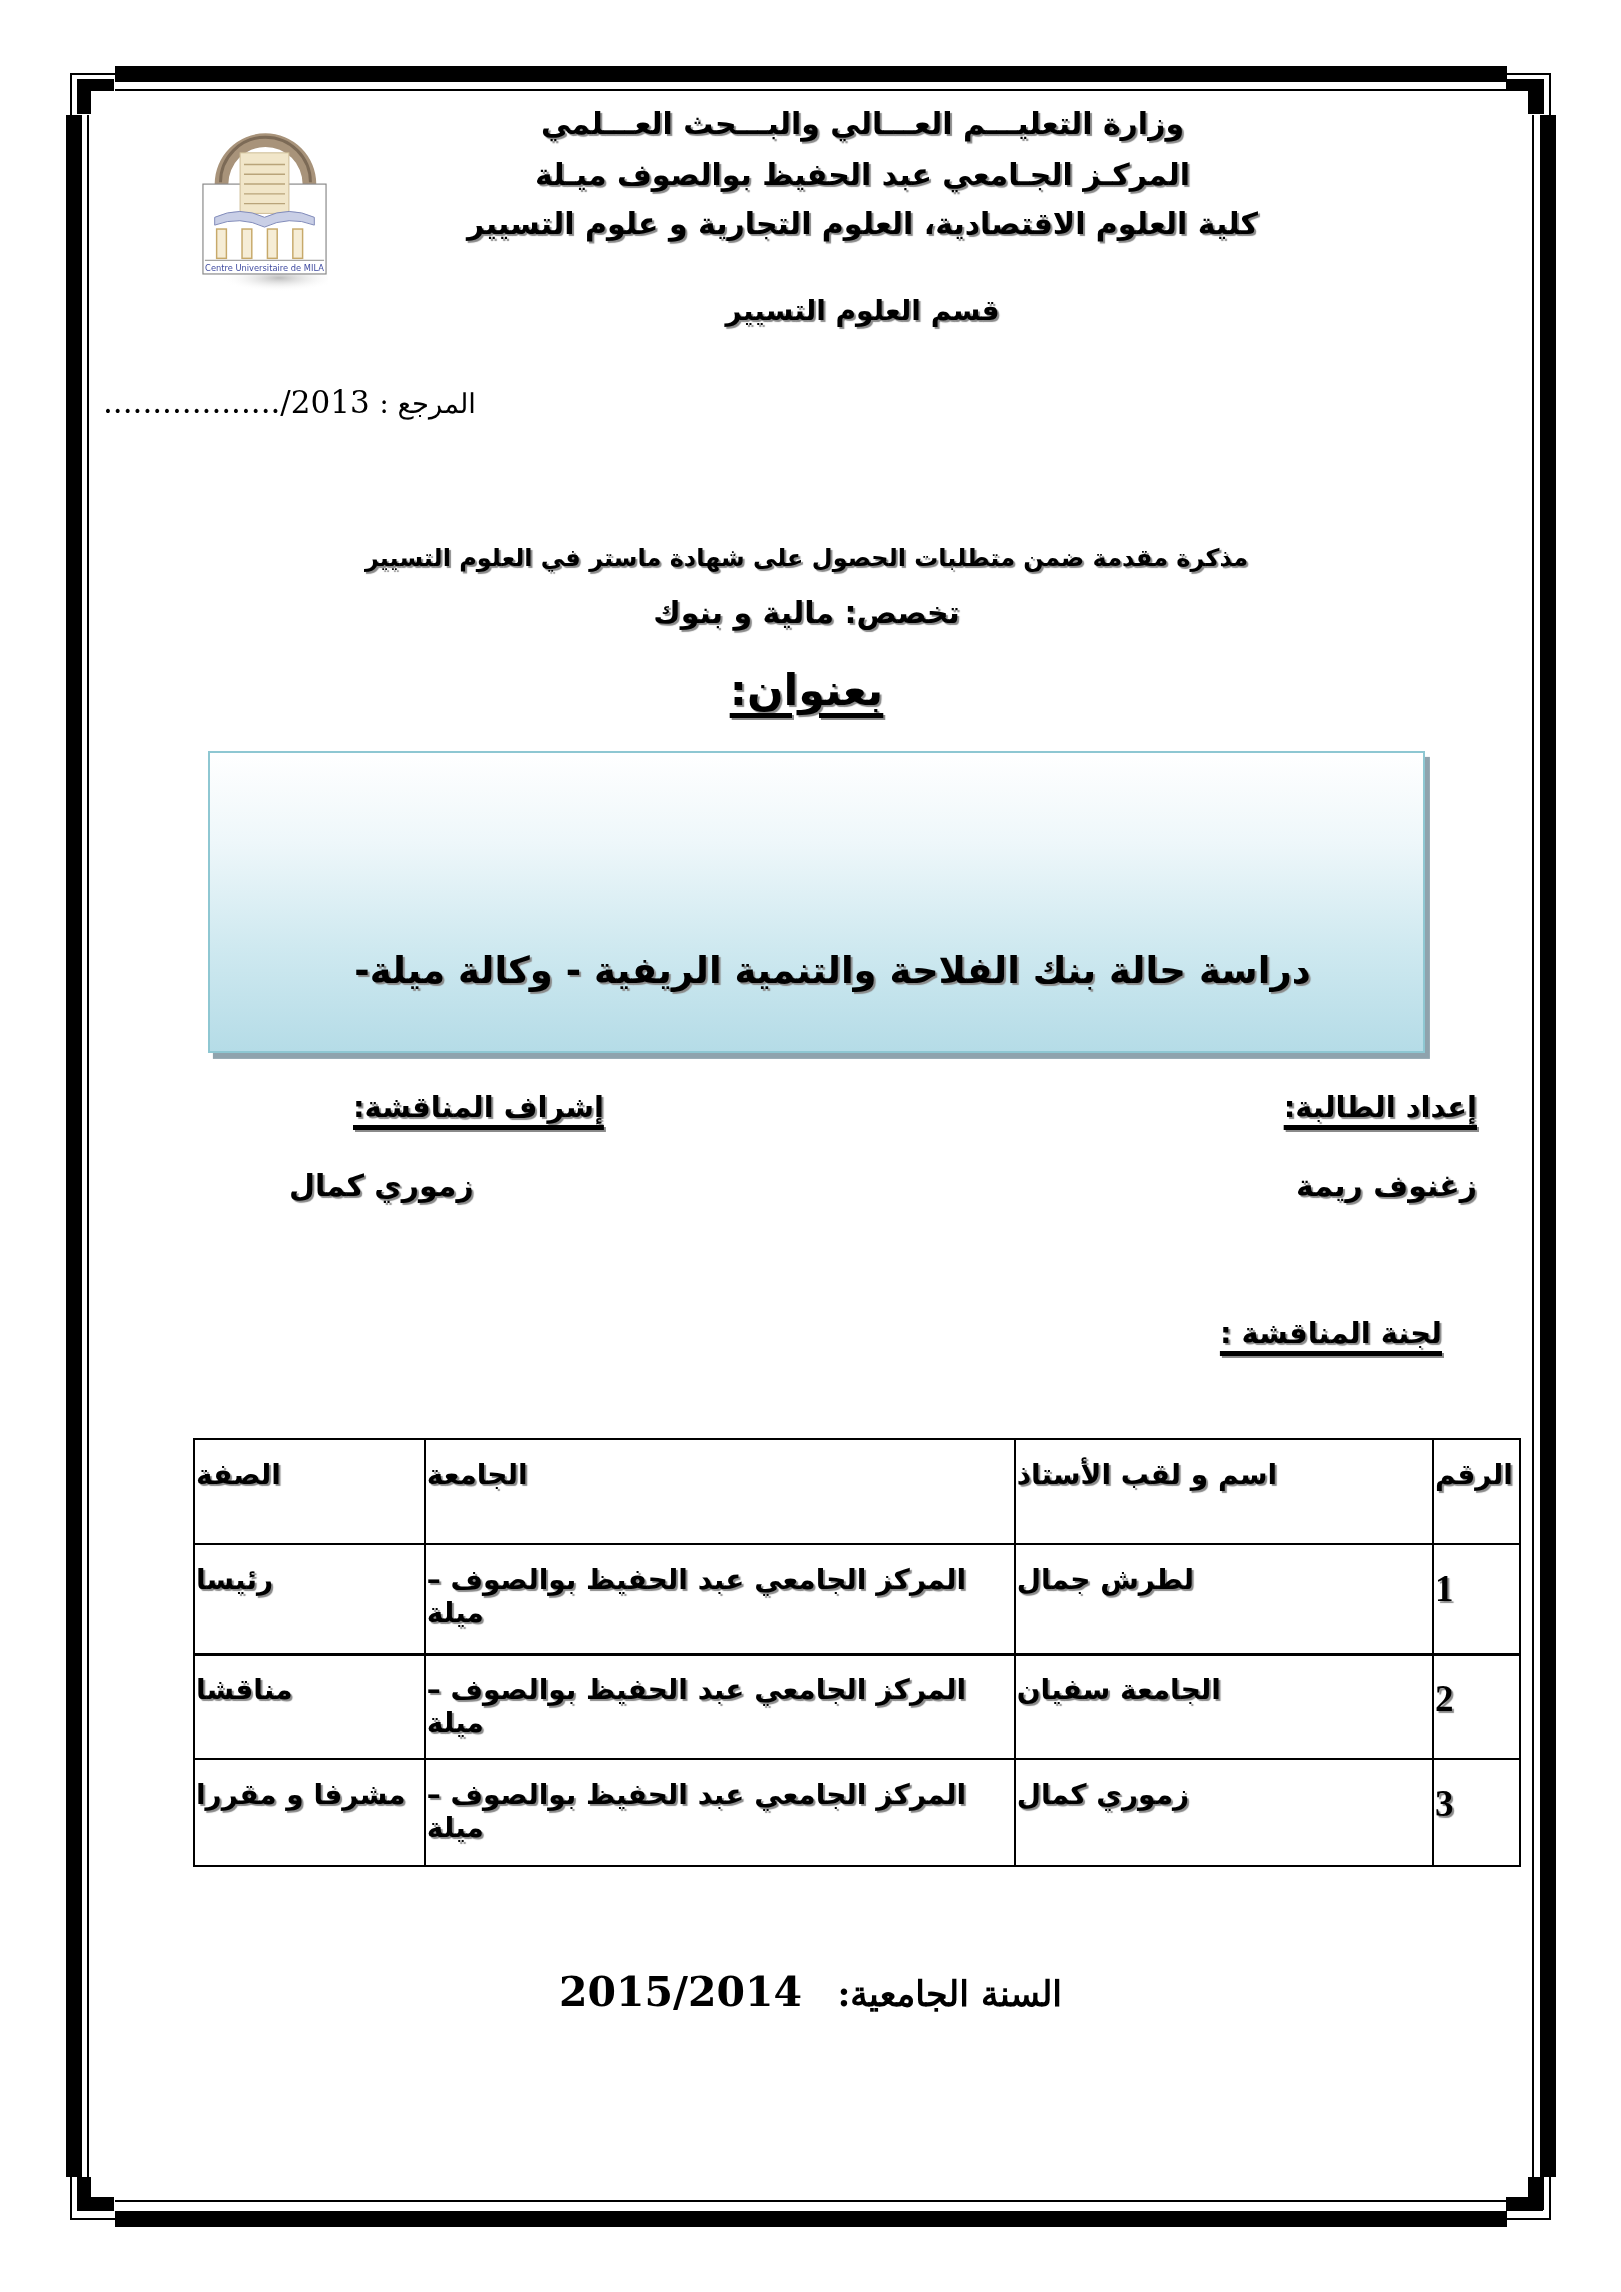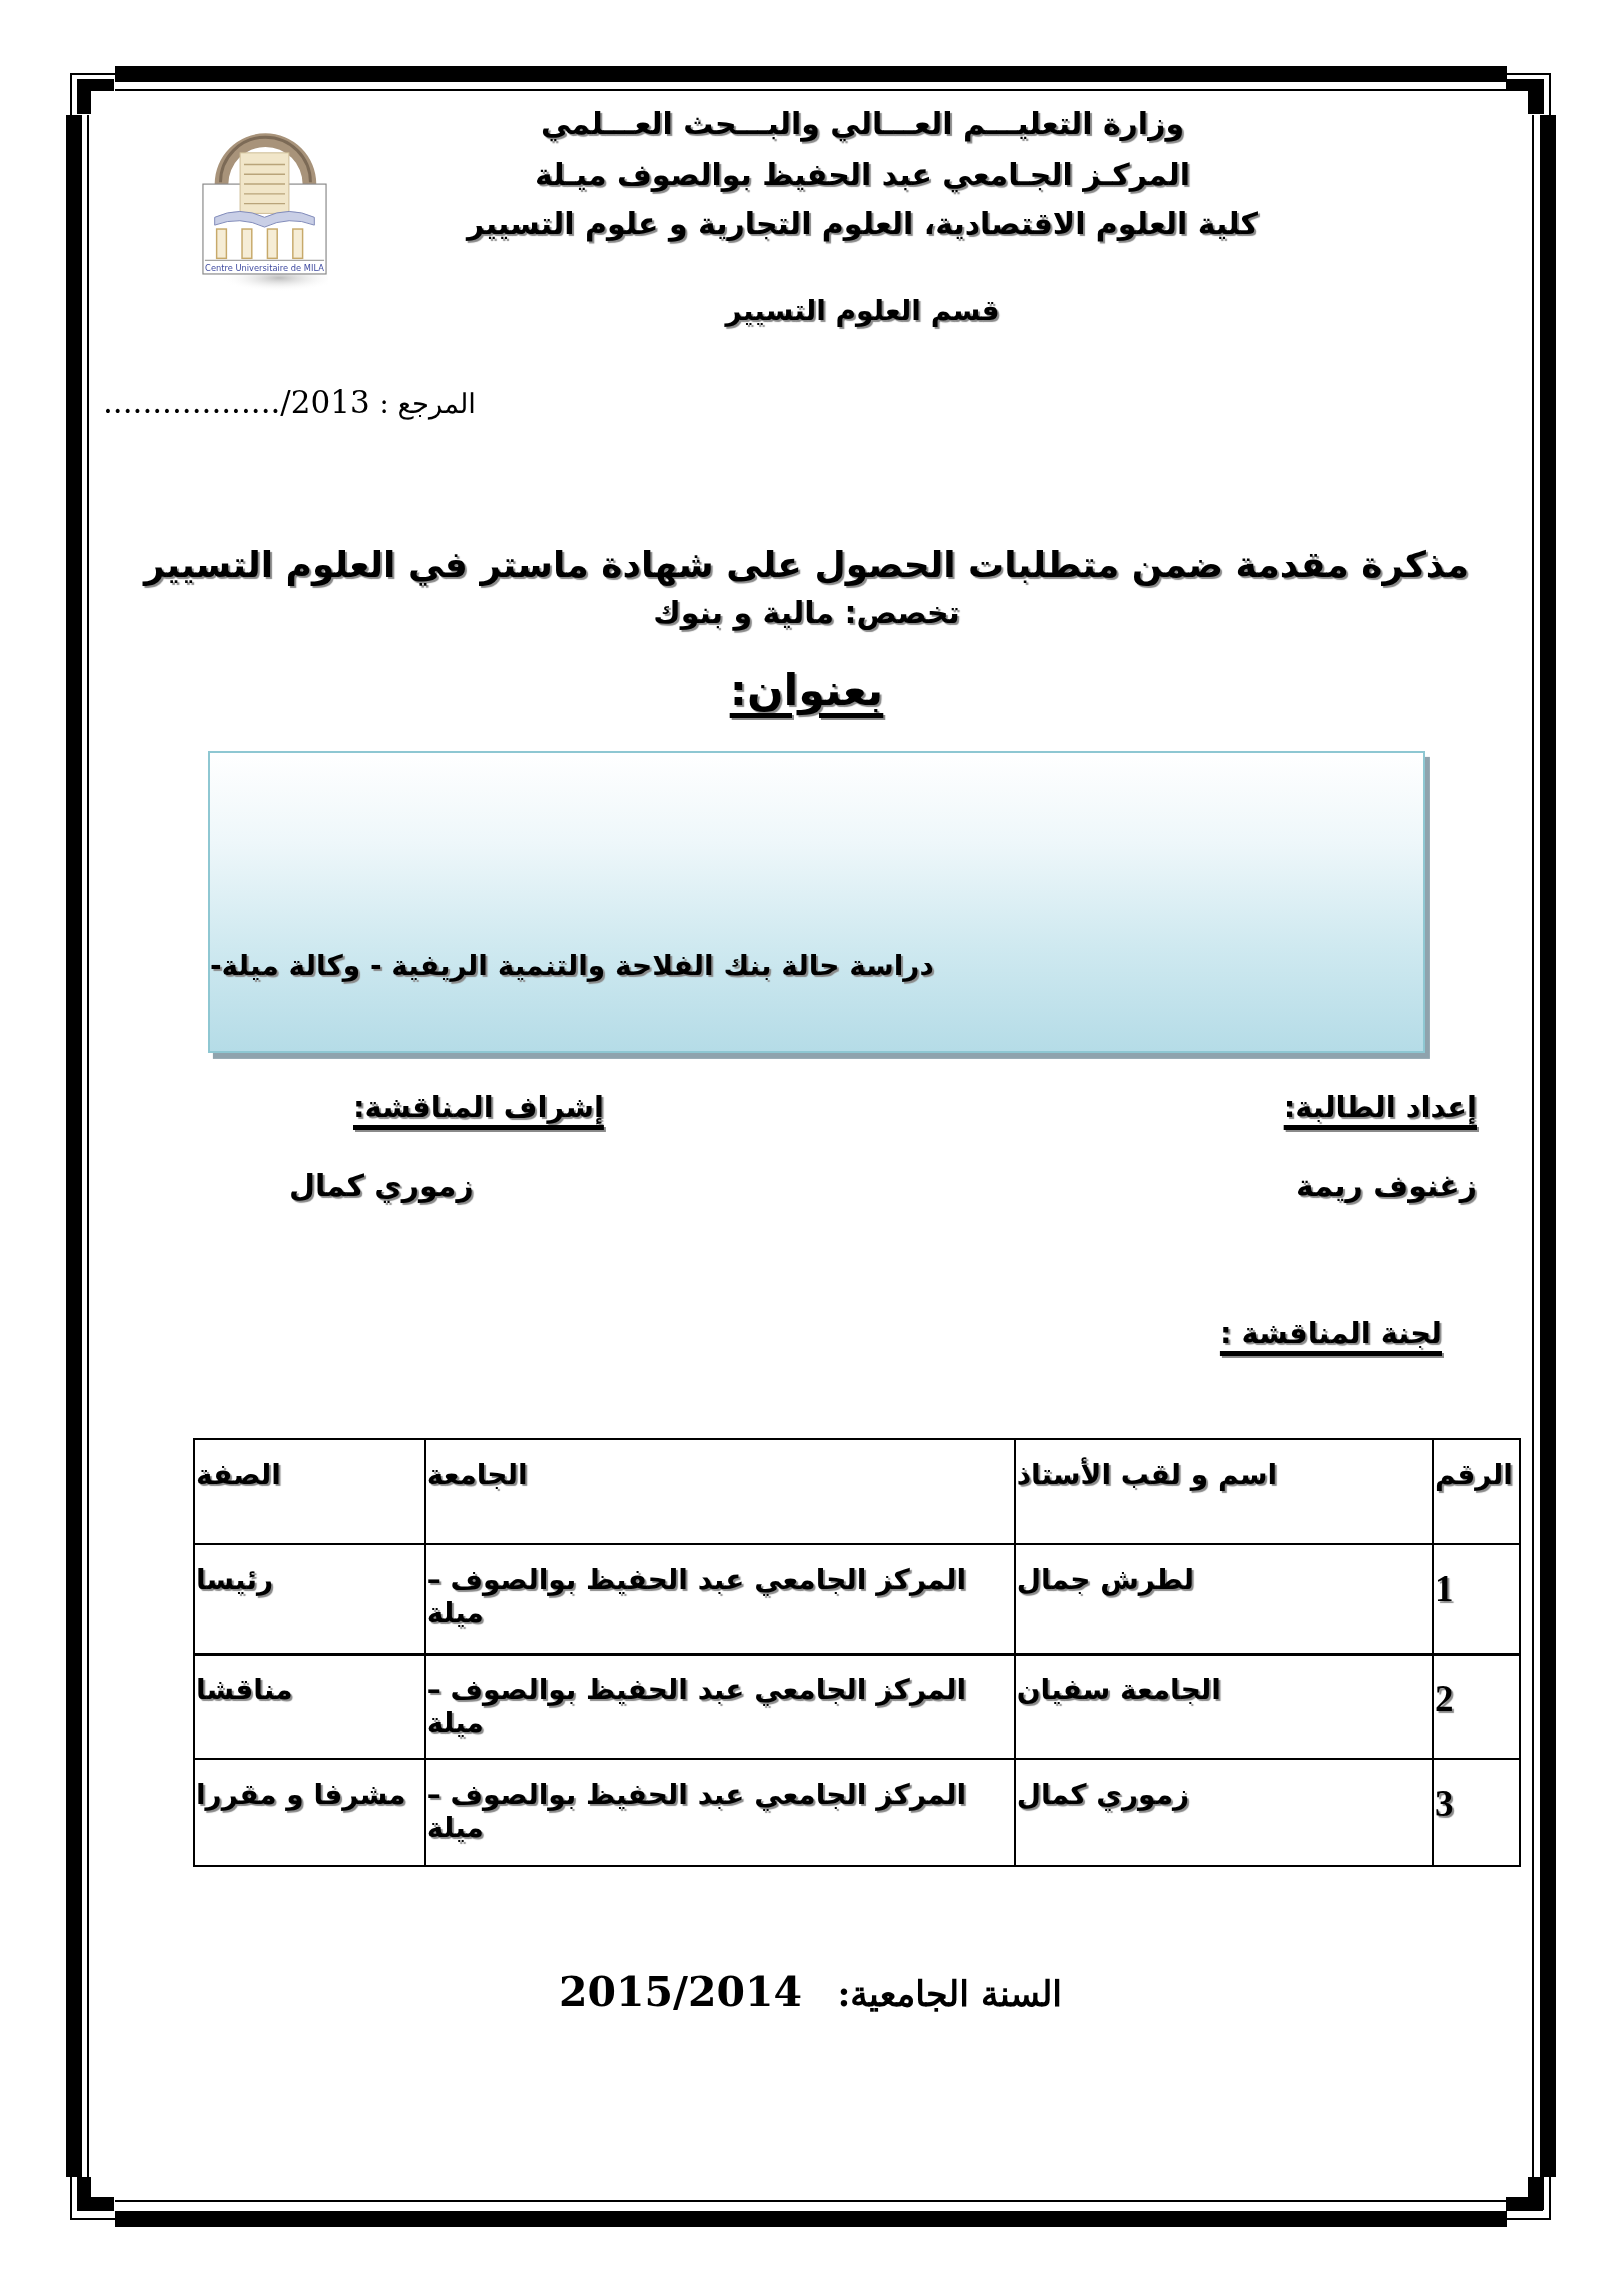--- a/index.html
+++ b/index.html
@@ -96,26 +96,26 @@
 <div class="center-line ar bold-sans" style="top:106px; left:0; width:1725px; font-size:30px;">وزارة التعليـــم العـــالي والبـــحث العـــلمي</div>
 <div class="center-line ar bold-sans" style="top:157px; left:0; width:1725px; font-size:30px;">المركـز الجـامعي عبد الحفيظ بوالصوف ميـلة</div>
 <div class="center-line ar bold-sans" style="top:206px; left:0; width:1725px; font-size:30px;">كلية العلوم الاقتصادية، العلوم التجارية و علوم التسيير</div>
 <div class="center-line ar bold-sans" style="top:294px; left:0; width:1725px; font-size:28px;">قسم العلوم التسيير</div>
 
 <div class="abs" style="left:103px; top:384px; white-space:nowrap; font-family:'DejaVu Serif', serif; font-size:31px; direction:ltr;">
   <span>................../2013</span>
   <span class="ar" style="font-size:27.4px;">المرجع :</span>
 </div>
 
-<div class="center-line ar bold-sans" style="top:544px; left:0; width:1613px; font-size:36px;">مذكرة مقدمة ضمن متطلبات الحصول على شهادة ماستر في العلوم التسيير</div>
+<div class="center-line ar bold-sans" style="top:544px; left:0; width:1613px; font-size:24px;">مذكرة مقدمة ضمن متطلبات الحصول على شهادة ماستر في العلوم التسيير</div>
 <div class="center-line ar bold-sans" style="top:595px; left:0; width:1613px; font-size:30px;">تخصص: مالية و بنوك</div>
 <div class="center-line ar bold-sans ul" style="top:665px; left:0; width:1613px; font-size:43px;">بعنوان:</div>
 
 <div class="title-box">
-  <div class="ar bold-sans" style="position:absolute; left:0; width:100%; top:196px; text-align:left; font-size:28px; white-space:nowrap;">دراسة حالة بنك الفلاحة والتنمية الريفية - وكالة ميلة-</div>
+  <div class="ar bold-sans" style="position:absolute; left:16px; width:100%; top:196px; text-align:center; font-size:37px; white-space:nowrap;">دراسة حالة بنك الفلاحة والتنمية الريفية - وكالة ميلة-</div>
 </div>
 
 <div class="abs ar bold-sans ul" style="right:144px; top:1090px; font-size:29px; white-space:nowrap;">إعداد الطالبة:</div>
 <div class="abs ar bold-sans ul" style="left:353px; top:1090px; font-size:29px; white-space:nowrap;">إشراف المناقشة:</div>
 <div class="abs ar bold-sans" style="right:144px; top:1168px; font-size:30px; white-space:nowrap;">زغنوف ريمة</div>
 <div class="abs ar bold-sans" style="left:289px; top:1168px; font-size:30px; white-space:nowrap;">زموري كمال</div>
 
 <div class="abs ar bold-sans ul" style="right:179px; top:1316px; font-size:29px; white-space:nowrap;">لجنة المناقشة :</div>
 
 <table class="committee">

